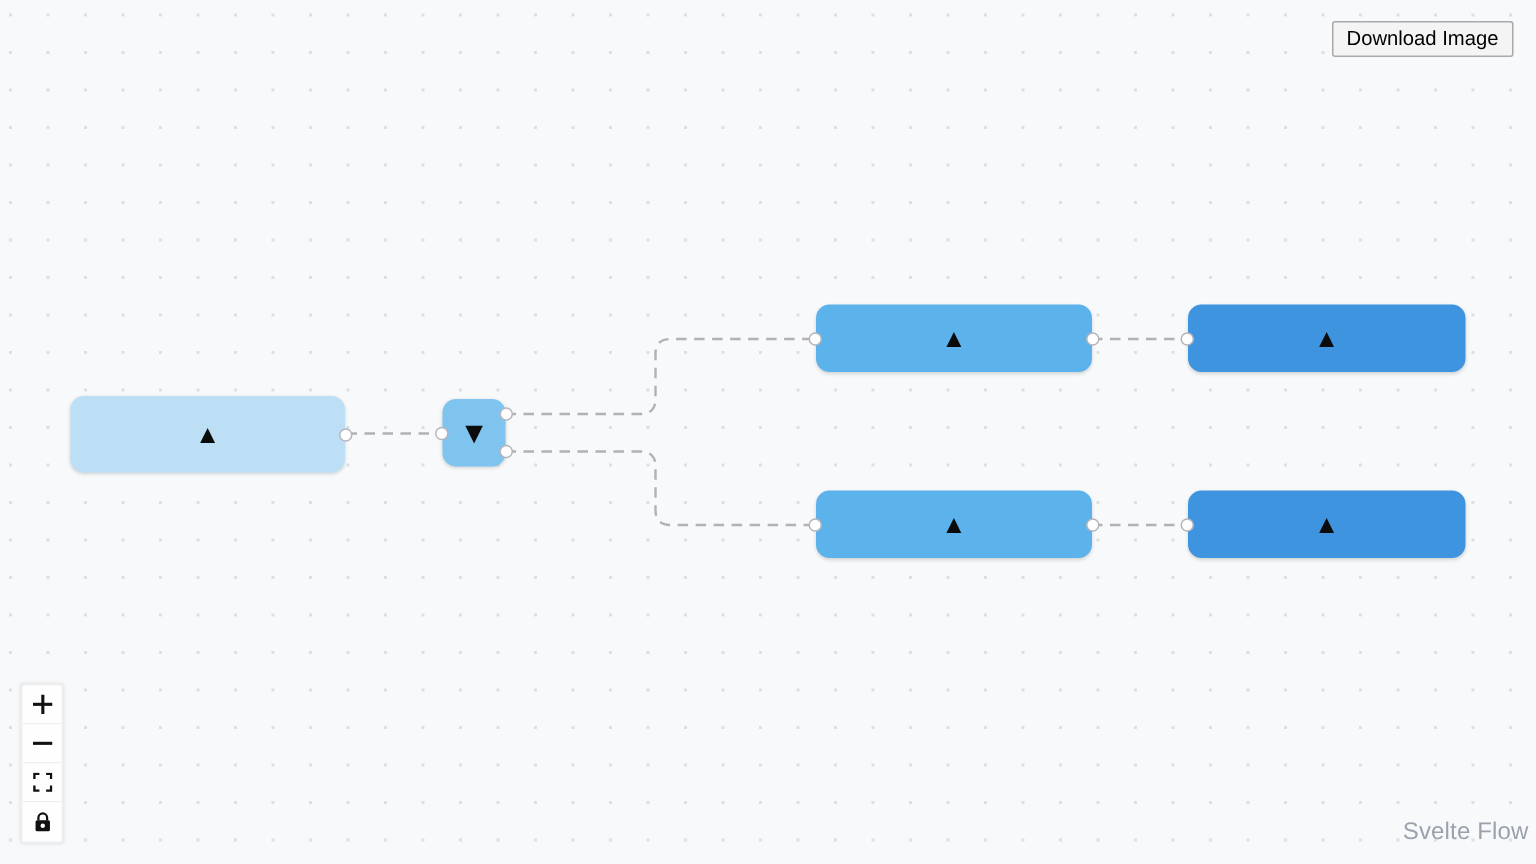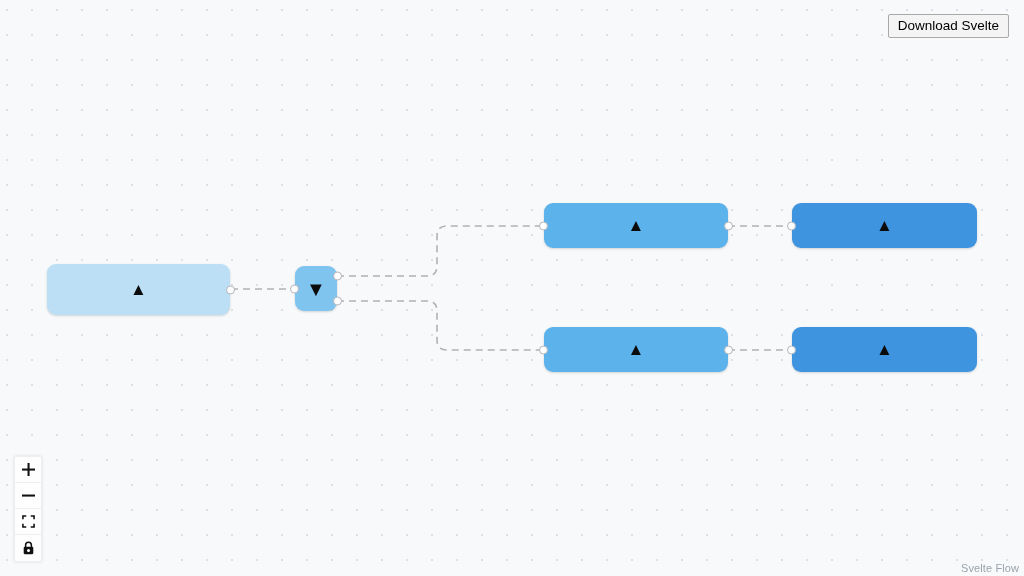--- a/index.html
+++ b/index.html
@@ -92,22 +92,22 @@
     border: none;
     border-bottom: 1px solid #eeeeee;
     cursor: pointer;
     padding: 0;
   }
   .ctrl-btn:last-child { border-bottom: none; }
   .ctrl-btn svg { display: block; }
   
   #attribution {
     position: absolute;
-    right: 5px; bottom: 2px;
-    font-size: 11px;
+    right: 5px; bottom: 12px;
+    font-size: 16px;
     color: #9aa3ad;
     text-decoration: none;
     letter-spacing: 0.1px;
   }
 </style>
 </head>
 <body>
 
 <div id="flow-canvas">
 
@@ -147,21 +147,21 @@
     <span class="node-glyph">▲</span>
     <span class="handle left"></span>
   </div>
 
   <div class="node" style="left: 792px; top: 327px; width: 185px; height: 45px; background: rgb(63, 148, 224);">
     <span class="node-glyph">▲</span>
     <span class="handle left"></span>
   </div>
 
   <div id="download-panel">
-    <button id="download-button">Download Svelte</button>
+    <button id="download-button">Download Image</button>
   </div>
 
   <div id="controls">
     <button class="ctrl-btn">
       <svg width="13" height="13" viewBox="0 0 12 12">
         <rect x="5.1" y="0" width="1.9" height="12" fill="#111"></rect>
         <rect x="0" y="5.1" width="12" height="1.9" fill="#111"></rect>
       </svg>
     </button>
     <button class="ctrl-btn">

